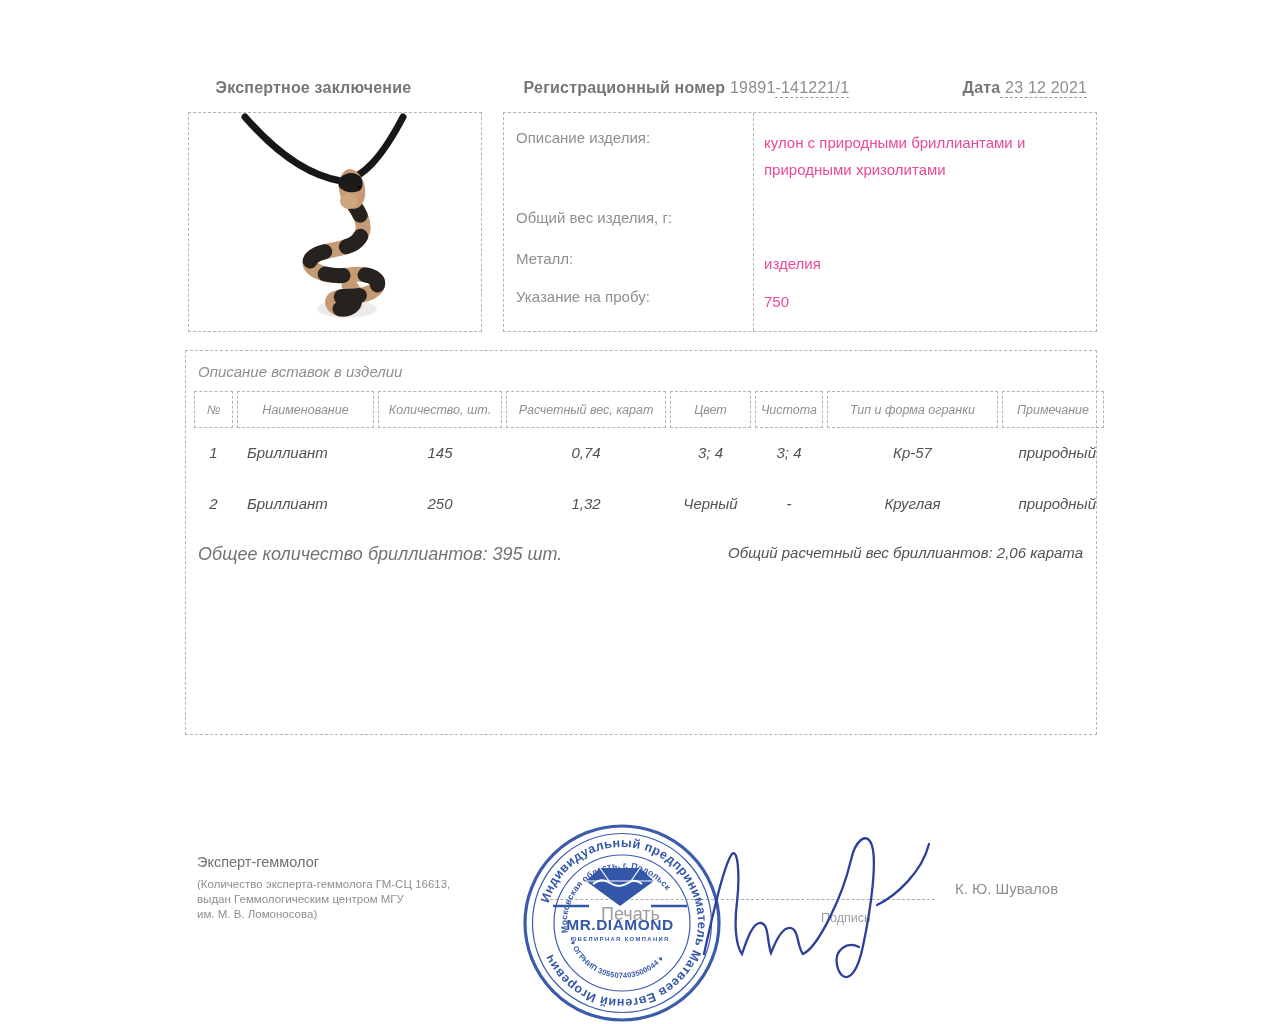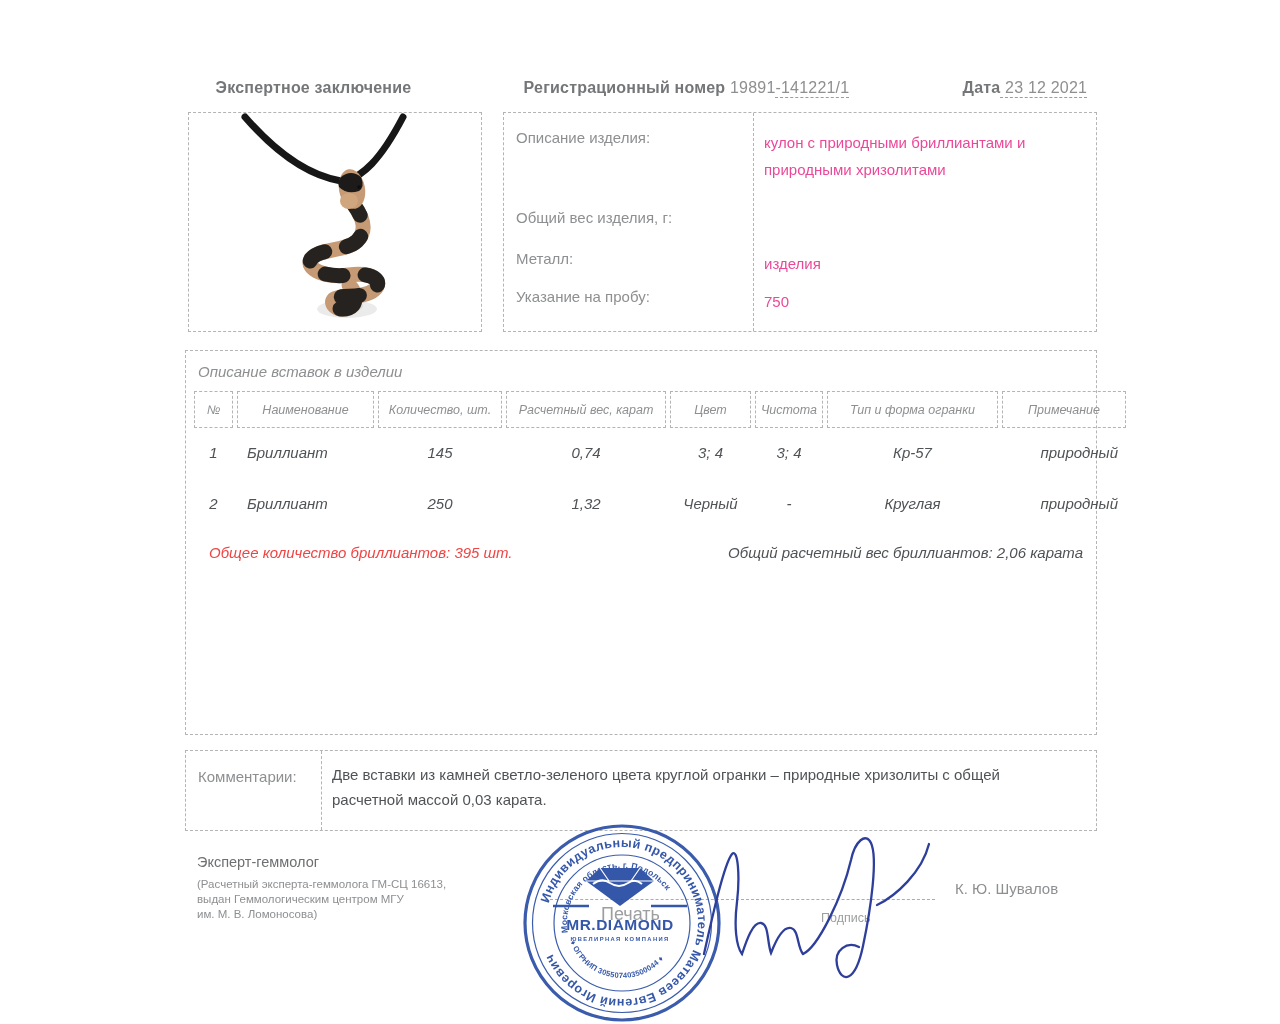--- a/index.html
+++ b/index.html
@@ -24,25 +24,25 @@
   .f-value{position:absolute;left:260px;font-size:15px;color:#ec4899;width:310px;line-height:27px;}
   
   .table-box{left:185px;top:350px;width:910px;height:383px;font-style:italic;}
   .t-title{position:absolute;left:12px;top:12px;font-size:15px;color:#8d8f91;}
   .thead,.trow{position:absolute;left:8px;display:flex;gap:4px;}
   .thead{top:40px;height:37px;}
   .hcell{border:1px dashed #b4b4b4;display:flex;align-items:center;justify-content:center;
          font-size:12.5px;color:#8d8f91;box-sizing:border-box;white-space:nowrap;}
   .dcell{font-size:15px;color:#505356;text-align:center;white-space:nowrap;}
   .c0{width:39px;} .c1{width:137px;} .c2{width:124px;} .c3{width:160px;}
-  .c4{width:81px;} .c5{width:68px;} .c6{width:171px;} .c7{width:124px;}
+  .c4{width:81px;} .c5{width:68px;} .c6{width:171px;} .c7{width:102px;}
   .dcell.c1{text-align:left;padding-left:10px;box-sizing:border-box;}
   .dcell.c7{text-align:right;padding-right:8px;box-sizing:border-box;}
   .row1{top:93px;} .row2{top:144px;}
-  .sum-left{position:absolute;left:12px;top:193px;font-size:15px;color:#ef4444;margin-left:11px;}
+  .sum-left{position:absolute;left:12px;top:193px;font-size:18px;color:#737373;}
   .sum-right{position:absolute;right:13px;top:193px;font-size:15px;color:#505356;}
   
   .comments-box{left:185px;top:750px;width:910px;height:79px;}
   .c-label{position:absolute;left:12px;top:17px;font-size:15px;color:#8d8f91;}
   .c-text{position:absolute;left:146px;top:11px;width:730px;font-size:15px;color:#505356;line-height:25px;}
   
   .expert-title{left:197px;top:854px;font-size:14.5px;color:#6d6f71;}
   .cert{left:197px;top:877px;font-size:11.5px;color:#8d8f91;line-height:15px;}
   .sig-line{left:545px;top:899px;width:390px;border-top:1px dashed #a9abad;height:0;}
   .stamp-caption{left:601px;top:904px;font-size:18px;color:#9c9ea0;z-index:1;}
@@ -141,29 +141,24 @@
       <div class="dcell c3">1,32</div>
       <div class="dcell c4">Черный</div>
       <div class="dcell c5">-</div>
       <div class="dcell c6">Круглая</div>
       <div class="dcell c7">природный</div>
     </div>
     <div class="sum-left">Общее количество бриллиантов: 395 шт.</div>
     <div class="sum-right">Общий расчетный вес бриллиантов: 2,06 карата</div>
   </div>
 
-  <div class="abs dbox comments-box">
-    <div class="vdiv" style="left:135px;"></div>
-    <div class="c-label">Комментарии:</div>
-    <div class="c-text">Две вставки из камней светло-зеленого цвета круглой огранки – природные хризолиты с общей расчетной массой 0,03 карата.</div>
-  </div>
 
   <div class="abs expert-title">Эксперт-геммолог</div>
   <div class="abs cert">
-    <div>(Расчетный эксперта-геммолога ГМ-СЦ 16613,</div>
+    <div>(Количество эксперта-геммолога ГМ-СЦ 16613,</div>
     <div>выдан Геммологическим центром МГУ</div>
     <div>им. М. В. Ломоносова)</div>
   </div>
 
   <div class="abs sig-line"></div>
   <div class="abs stamp-caption">Печать</div>
   <div class="abs sign-caption">Подпись</div>
   <div class="abs expert-name">К. Ю. Шувалов</div>
 
   <svg class="abs stamp-svg" width="210" height="210" viewBox="0 0 210 210">

